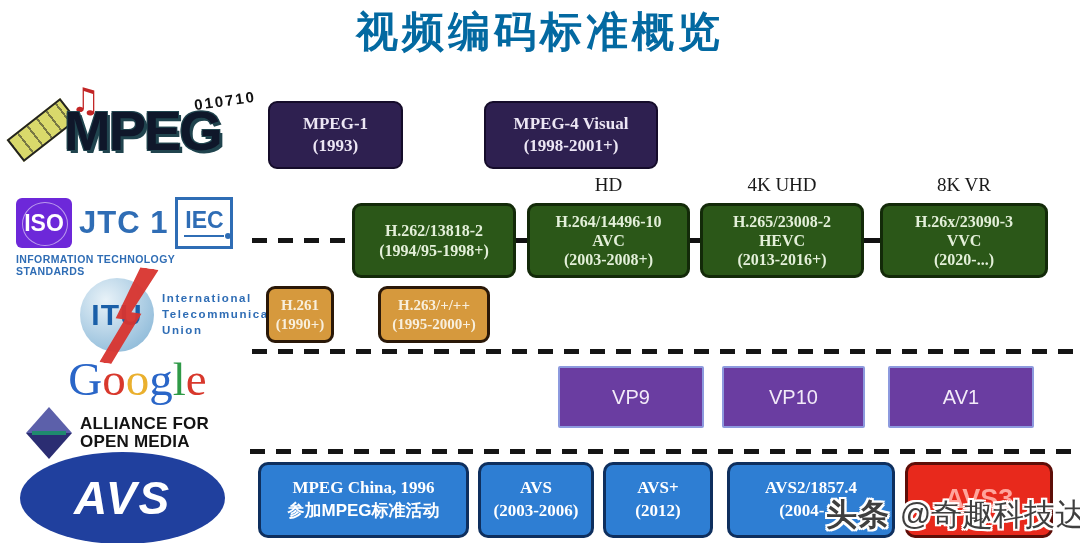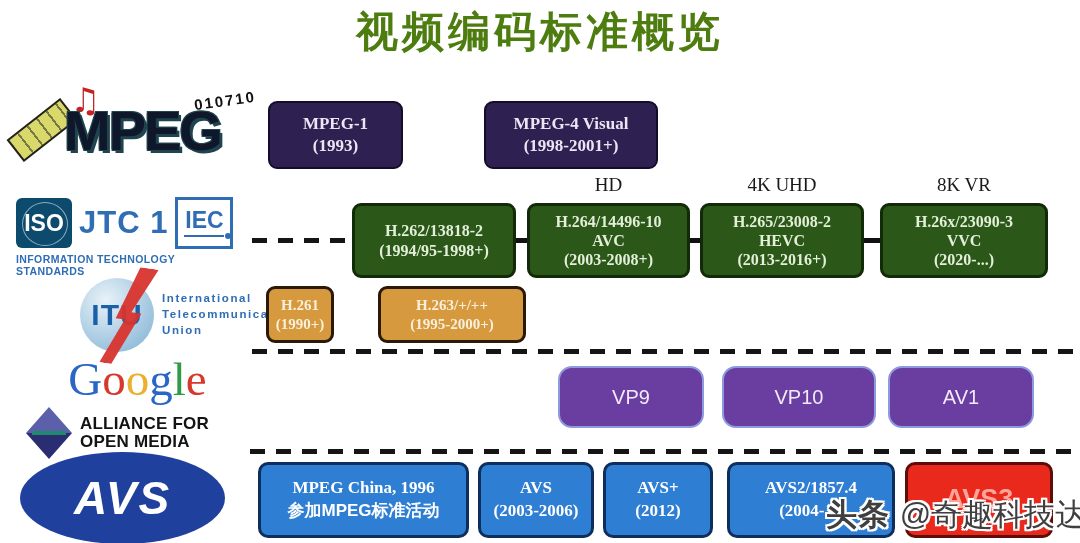--- a/index.html
+++ b/index.html
@@ -1,33 +1,33 @@
 <!DOCTYPE html>
 <html><head>
 <meta charset="utf-8">
 <style>
   html,body{margin:0;padding:0;background:#ffffff;}
   .stage{position:relative;width:1080px;height:543px;background:#ffffff;overflow:hidden;
          font-family:"Liberation Serif",serif;}
   
   .title{position:absolute;top:4px;left:0;right:0;text-align:center;
          font-family:"Liberation Sans",sans-serif;font-weight:bold;font-size:42px;
-         letter-spacing:4px;color:#4d7c0f;}
+         letter-spacing:4px;color:#0369a1;}
   
   .box{position:absolute;display:flex;flex-direction:column;align-items:center;justify-content:center;
        text-align:center;box-sizing:border-box;border-radius:9px;}
   .box span{display:block;}
   .mpegbox{top:101px;height:68px;background:#2e2050;border:2px solid #150c2a;color:#ece6f4;
            font:bold 17px/1.3 "Liberation Serif",serif;}
   .greenbox{top:203px;height:75px;background:#2b5718;border:3px solid #132a09;color:#e3efd9;
             font:bold 16px/1.2 "Liberation Serif",serif;}
   .orangebox{top:286px;height:57px;background:#d6993d;border:3px solid #2a1808;color:#f8efdd;
              font:bold 15px/1.25 "Liberation Serif",serif;}
   .purplebox{top:366px;height:62px;background:#6a3da1;border:2px solid #8d9ade;color:#f2eaf8;
-             font:20px/1 "Liberation Sans",sans-serif;border-radius:14px;}
+             font:20px/1 "Liberation Sans",sans-serif;border-radius:2px;}
   .bluebox{top:462px;height:76px;background:#2e7ed3;border:3px solid #0e2f5e;color:#ffffff;
            font:bold 17px/1.35 "Liberation Serif",serif;border-radius:10px;}
   .redbox{background:#e8291c;border:3px solid #5e0e08;color:#ffa49b;
           font:bold 27px/1.1 "Liberation Sans",sans-serif;}
   .reslabel{position:absolute;top:174px;font:19px "Liberation Serif",serif;color:#1a1a1a;text-align:center;}
   
   .dash{position:absolute;height:5px;
         background:repeating-linear-gradient(90deg,#151515 0 15px,transparent 15px 26px);}
   .conn{position:absolute;height:5px;background:#111;top:238px;}
   
@@ -40,21 +40,21 @@
   .mpeg-notes{position:absolute;left:64px;top:-8px;color:#c22525;font-size:34px;
               font-family:"DejaVu Sans",sans-serif;}
   .mpeg-word{position:absolute;left:58px;top:10px;font-family:"Liberation Sans",sans-serif;
              font-weight:bold;font-size:56px;letter-spacing:-2px;color:#0f172a;
              text-shadow:3px 3px 0 #20444e,-1px -1px 0 #20444e,1px -1px 0 #20444e,-1px 1px 0 #20444e;}
   .mpeg-digits{position:absolute;left:188px;top:4px;font:bold 15px "Liberation Sans",sans-serif;
                color:#111;letter-spacing:2px;transform:rotate(-8deg);}
   
   .iso-logo{left:16px;top:196px;width:222px;height:72px;font-family:"Liberation Sans",sans-serif;}
   .iso-row{display:flex;align-items:center;height:54px;}
-  .iso-sq{width:56px;height:50px;background:#0c4a6e;border-radius:6px;color:#fff;
+  .iso-sq{width:56px;height:50px;background:#6d28d9;border-radius:6px;color:#fff;
           display:flex;align-items:center;justify-content:center;font-weight:bold;font-size:23px;
           position:relative;overflow:hidden;}
   .iso-sq::before{content:"";position:absolute;left:6px;top:4px;width:44px;height:42px;
           border:1.5px solid #ffffff88;border-radius:50%;}
   .iso-jtc{color:#2f6db5;font-weight:bold;font-size:31px;margin-left:7px;letter-spacing:1px;}
   .iec-bx{margin-left:7px;width:58px;height:52px;border:3px solid #2f6db5;box-sizing:border-box;
           color:#2f6db5;font-weight:bold;font-size:23px;text-align:center;line-height:1;
           display:flex;flex-direction:column;align-items:center;justify-content:center;gap:3px;}
   .iec-ln{width:40px;height:2px;background:#2f6db5;position:relative;}
   .iec-ln::after{content:"";position:absolute;right:-7px;top:-2px;width:6px;height:6px;background:#2f6db5;border-radius:50%;}
@@ -191,31 +191,31 @@
   <div class="box greenbox" style="left:880px;width:168px;">
     <span>H.26x/23090-3</span>
     <span>VVC</span>
     <span>(2020-...)</span>
   </div>
 
   <div class="box orangebox" style="left:266px;width:68px;">
     <span>H.261</span>
     <span>(1990+)</span>
   </div>
-  <div class="box orangebox" style="left:378px;width:148px;">
+  <div class="box orangebox" style="left:378px;width:112px;">
     <span>H.263/+/++</span>
     <span>(1995-2000+)</span>
   </div>
 
   <div class="dash" style="left:252px;top:349px;width:828px;"></div>
 
   <div class="box purplebox" style="left:558px;width:146px;">
     <span>VP9</span>
   </div>
-  <div class="box purplebox" style="left:722px;width:154px;">
+  <div class="box purplebox" style="left:722px;width:143px;">
     <span>VP10</span>
   </div>
   <div class="box purplebox" style="left:888px;width:146px;">
     <span>AV1</span>
   </div>
 
   <div class="dash" style="left:250px;top:449px;width:830px;"></div>
 
   <div class="box bluebox" style="left:258px;width:211px;">
     <span>MPEG China, 1996</span>

